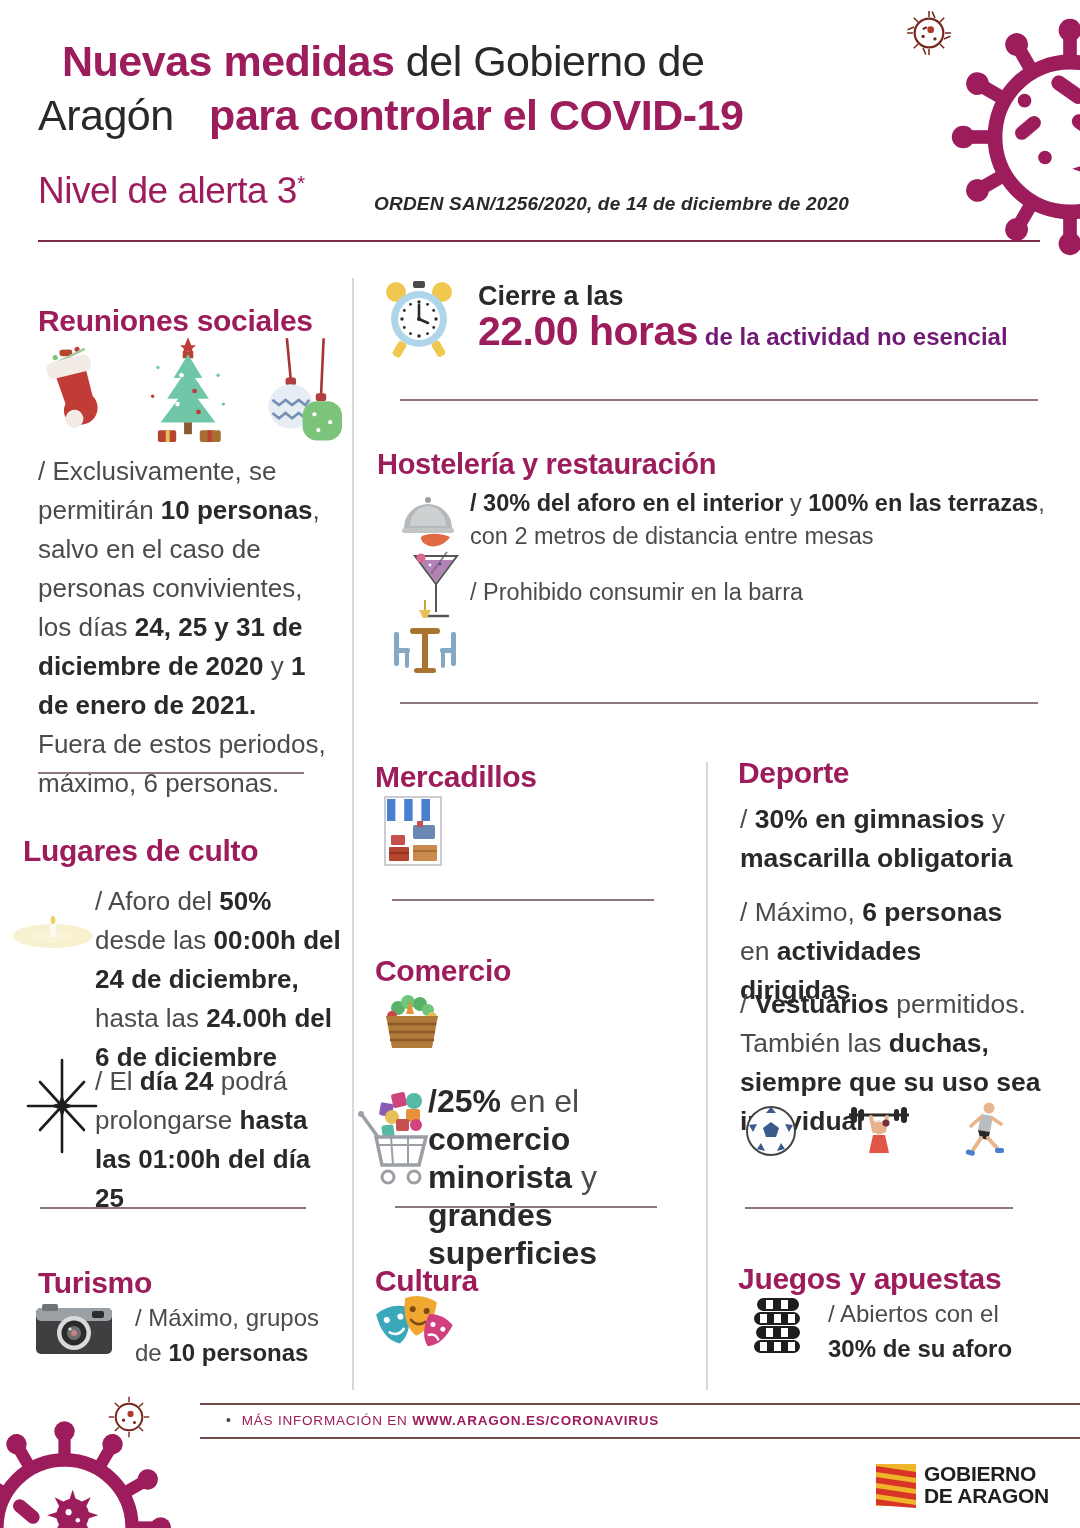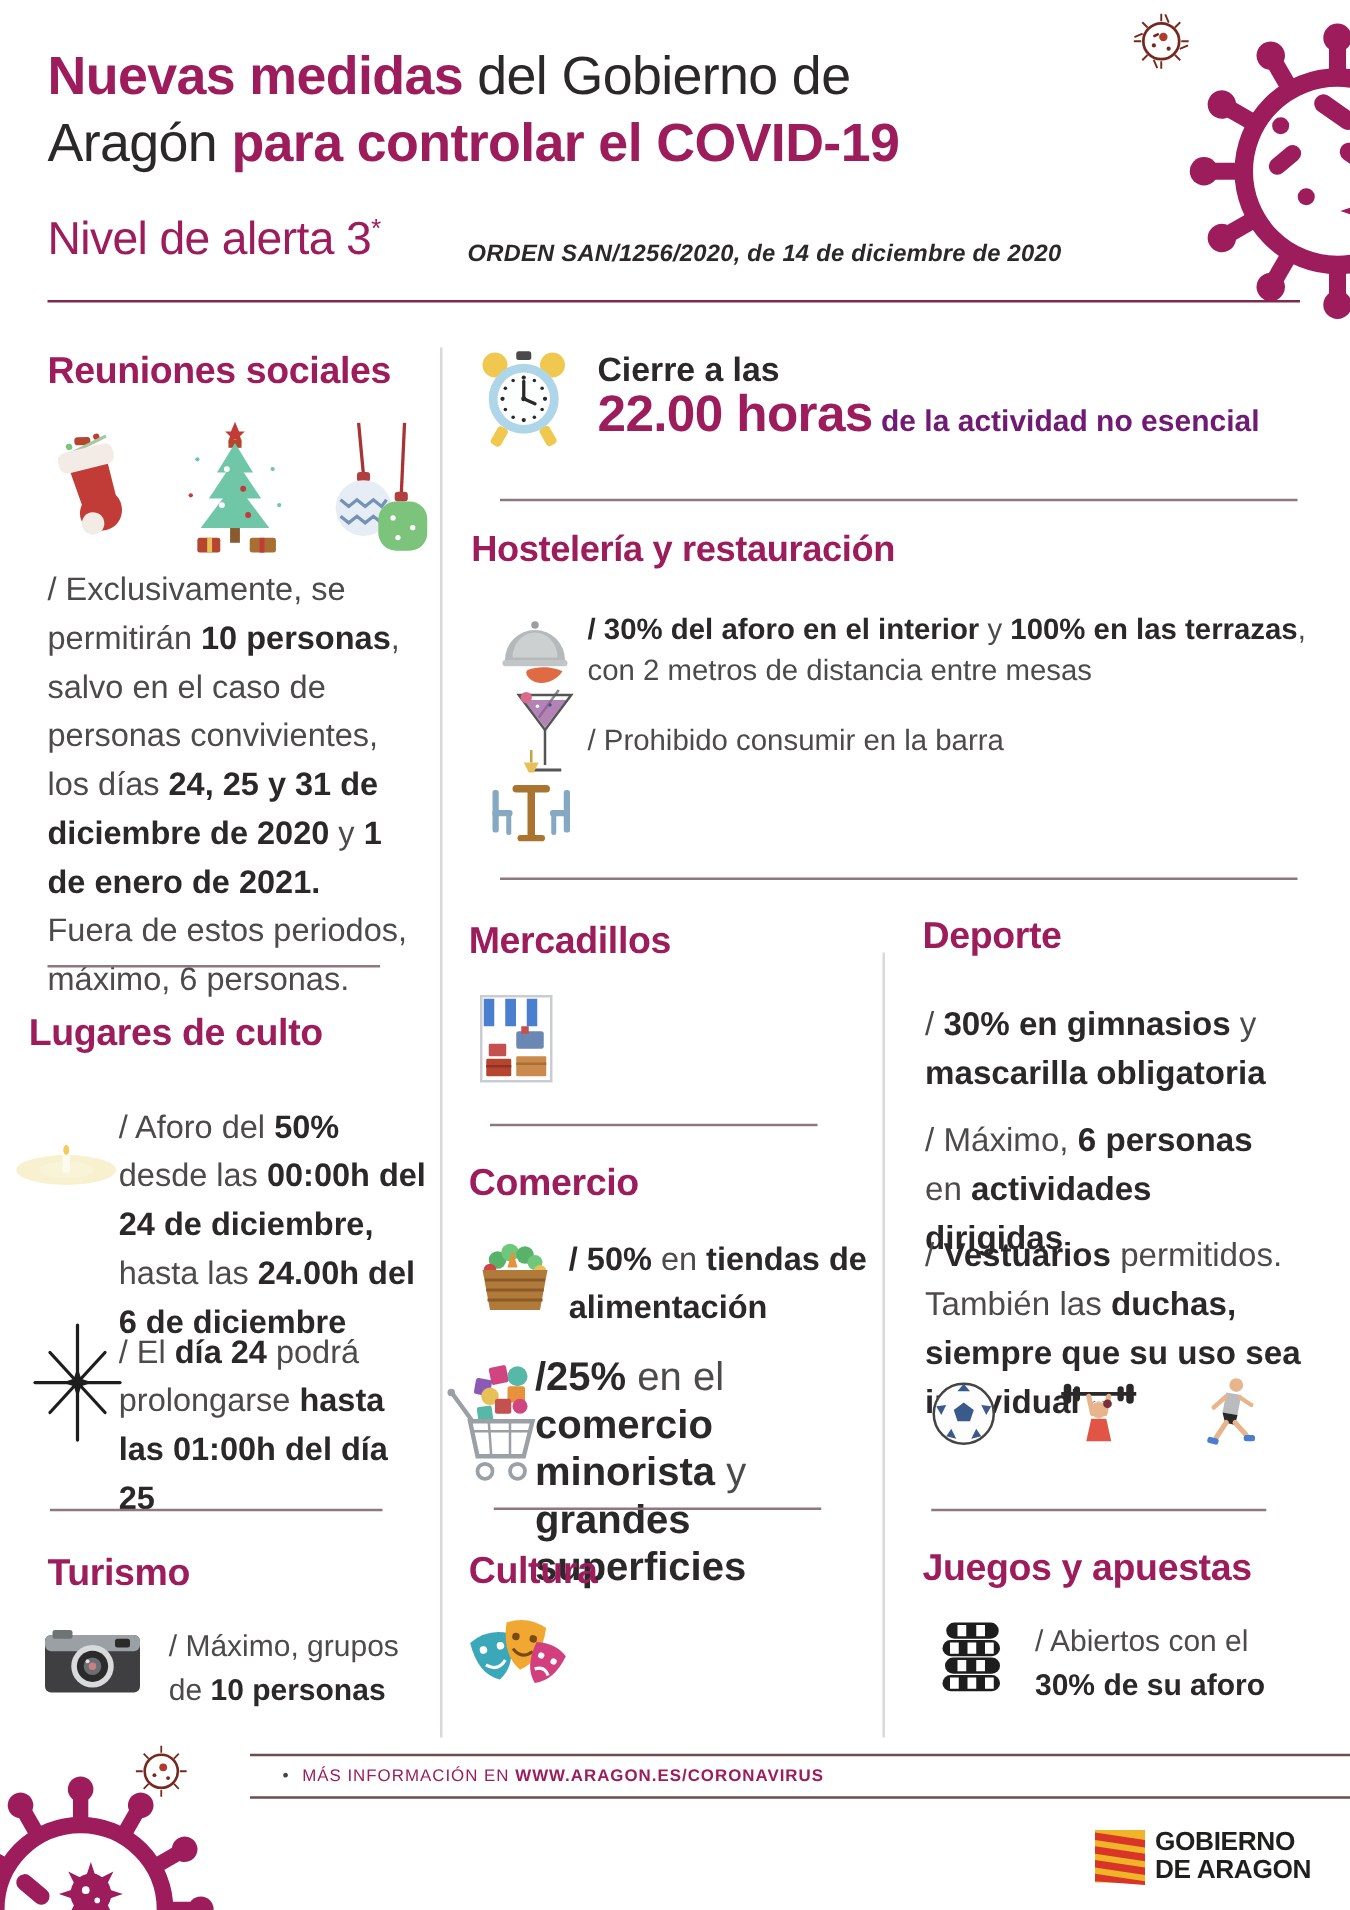--- a/index.html
+++ b/index.html
@@ -7,25 +7,25 @@
     position:relative;width:1080px;height:1528px;overflow:hidden;
     font-family:"Liberation Sans","DejaVu Sans",sans-serif;background:#ffffff;
   }
   .abs{position:absolute;}
   
   .title{font-size:43px;line-height:54px;font-weight:400;color:#2B2829;letter-spacing:-0.5px;}
   .title .b{font-weight:800;}
   .alert{font-size:37px;font-weight:400;color:#9C1C5C;letter-spacing:-0.5px;}
   .alert sup{font-size:21px;}
   .order{font-size:19px;font-style:italic;font-weight:600;color:#2B2829;letter-spacing:0.2px;}
-  .h2{font-size:30px;font-weight:800;color:#9C1C5C;letter-spacing:-0.3px;}
+  .h2{font-size:30px;font-weight:800;color:#9C1C5C;letter-spacing:-0.3px;margin-top:24px;}
   .rich{color:#4D4A4B;}
   .b{font-weight:700;}
   .rich .b{color:#2B2829;}
-  .m{color:#9C1C5C;}
+  .m{color:#9C1C5C;margin-left:24px;}
   .closing-prefix{font-size:27px;font-weight:700;color:#2B2829;}
   .closing-time{font-size:41px;font-weight:800;color:#9C1C5C;letter-spacing:-0.5px;}
   .closing-suffix{font-size:24px;font-weight:700;color:#701a75;}
   
   .rule{background:#7E2A4D;height:2px;}
   .hdiv{background:#8F7780;height:2px;}
   .vdiv{background:#DCD8D8;width:2px;}
   .fline{background:#6E4D4F;height:2px;}
   
   .finfo{font-size:13.5px;letter-spacing:0.8px;color:#9C1C5C;font-weight:500;}
@@ -378,21 +378,20 @@
       <circle cx="48" cy="20" r="6" fill="#6FC77C"></circle>
       <polygon points="30,10 34,24 26,24" fill="#E8913B"></polygon>
       <circle cx="12" cy="26" r="5" fill="#D04545"></circle>
       <circle cx="52" cy="27" r="5" fill="#E8C05A"></circle>
       <path d="M6 26 L58 26 L52 58 L12 58 Z" fill="#B07A3A"></path>
       <line x1="8" y1="34" x2="56" y2="34" stroke="#8A5A28" stroke-width="2.5"></line>
       <line x1="9" y1="42" x2="55" y2="42" stroke="#8A5A28" stroke-width="2.5"></line>
       <line x1="10" y1="50" x2="54" y2="50" stroke="#8A5A28" stroke-width="2.5"></line>
     </svg>
   </div>
-  <div class="abs rich" style="left:455px;top:988px;width:242px;font-size:26px;line-height:38px;"><span class="b">/ </span><span class="b">50%</span><span> en </span><span class="b">tiendas de alimentación</span></div>
 
   <div class="abs" style="left:356px;top:1085px;">
     <svg width="84" height="106" viewBox="0 0 84 106">
       <g>
         <rect x="36" y="8" width="14" height="14" rx="2" fill="#D04580" transform="rotate(-12 43 15)"></rect>
         <circle cx="58" cy="16" r="8" fill="#58B8A8"></circle>
         <rect x="24" y="18" width="13" height="13" rx="2" fill="#8A5AB5" transform="rotate(10 30 24)"></rect>
         <rect x="50" y="24" width="14" height="13" rx="2" fill="#E8913B"></rect>
         <circle cx="36" cy="32" r="7" fill="#E8C05A"></circle>
         <rect x="40" y="34" width="13" height="12" rx="2" fill="#C45050"></rect>

